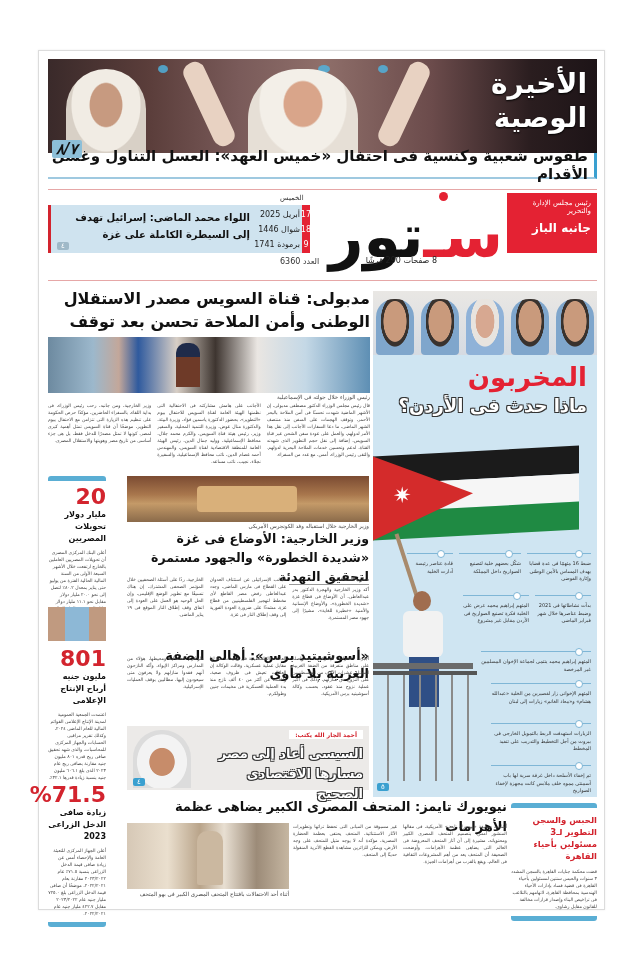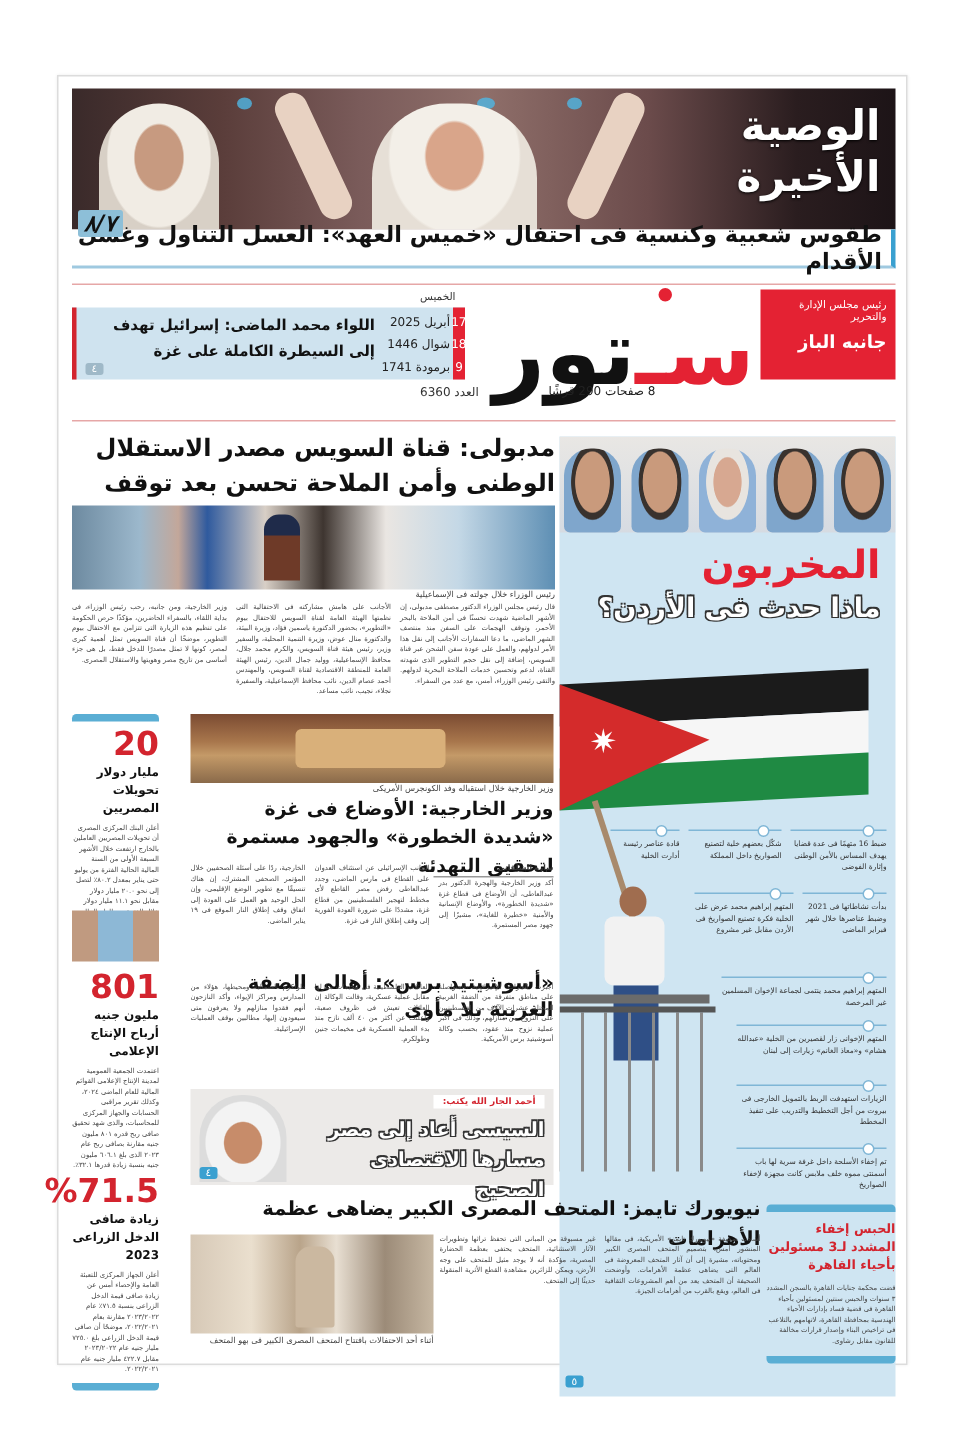--- a/index.html
+++ b/index.html
@@ -57,21 +57,21 @@
                 background: linear-gradient(90deg, #6d8aa0 0%, #9cb8cc 14%, #c3a79a 22%, #2f5a9e 28%, #d8cfc6 40%, #3e3530 52%, #eae6e2 65%, #c4d8e6 80%, #5e8fb4 100%); }
   .lead-photo .podium { position: absolute; left: 128px; top: 20px; width: 24px; height: 30px; background: #6e3a28; }
   .lead-photo .speaker { position: absolute; left: 128px; top: 6px; width: 24px; height: 22px; background: #1f2b4a; border-radius: 10px 10px 0 0; }
   .caption { font-size: 5.5px; color: #444; text-align: right; }
   .lead-cap { position: absolute; left: 9px; top: 343px; width: 322px; }
   .cols { position: absolute; display: flex; gap: 6px; direction: rtl; }
   .col { flex: 1; font-size: 4.6px; line-height: 7px; color: #444; text-align: justify; }
   .lead-cols { left: 9px; top: 351px; width: 322px; height: 62px; }
 
   
-  .feature { position: absolute; left: 334px; top: 240px; width: 224px; height: 640px; background: #cfe5f2; overflow: hidden; }
+  .feature { position: absolute; left: 334px; top: 240px; width: 224px; height: 506px; background: #cfe5f2; overflow: hidden; }
   .faces { position: absolute; left: 0; top: 0; width: 224px; height: 64px; background: linear-gradient(#e9e7e4, #d6dbe2); display: flex; justify-content: space-around; align-items: flex-end; }
   .face { width: 38px; height: 56px; border-radius: 18px 18px 4px 4px; background: radial-gradient(ellipse at 50% 40%, #c99a7c 0 42%, #39322e 44% 52%, #7fa6cc 54%); }
   .face.old { background: radial-gradient(ellipse at 50% 40%, #d7a891 0 34%, #e8e4df 36% 52%, #8fb2d8 54%); }
   .feat-title { position: absolute; right: 10px; top: 70px; color: #e42233; font-weight: 900; font-size: 26px; line-height: 32px; text-align: right; }
   .feat-sub { position: absolute; right: 10px; top: 104px; color: #fff; font-weight: 900; font-size: 18px; text-align: right;
               text-shadow: -1px -1px 0 #333, 1px -1px 0 #333, -1px 1px 0 #333, 1px 1px 0 #333; }
   .flag { position: absolute; left: 0; top: 160px; width: 206px; height: 84px; transform: skewY(-3deg); }
   .flag .b { position: absolute; left: 0; top: 0; width: 100%; height: 28px; background: #1b1b1b; }
   .flag .w { position: absolute; left: 0; top: 28px; width: 100%; height: 28px; background: #f6f6f6; }
   .flag .g { position: absolute; left: 0; top: 56px; width: 100%; height: 28px; background: #1f8a43; }
@@ -141,22 +141,22 @@
 
   <div class="banner">
     <div class="glow g1"></div>
     <div class="glow g2"></div>
     <div class="glow g3"></div>
     <div class="fig-l"></div>
     <div class="arm-l"></div>
     <div class="fig-c"></div>
     <div class="arm-r"></div>
     <div class="banner-title">
+      <div>الأخيرة</div>
       <div>الوصية</div>
-      <div>الأخيرة</div>
     </div>
   </div>
   <div class="banner-sub">
     <span>طقوس شعبية وكنسية فى احتفال «خميس العهد»: العسل التناول وغسل الأقدام</span>
     <span class="page-tag">٨/٧</span>
   </div>
 
   <div class="mast">
     <div class="mast-red">
       <div class="role">رئيس مجلس الإدارة والتحرير</div>
@@ -286,18 +286,18 @@
     <div class="statue"></div>
   </div>
   <div class="caption s4-cap">أثناء أحد الاحتفالات بافتتاح المتحف المصرى الكبير فى بهو المتحف</div>
   <div class="cols s4-cols">
     <div class="col">أشادت صحيفة «نيويورك تايمز» الأمريكية، فى مقالها المنشور أمس، بتصميم المتحف المصرى الكبير ومحتوياته، مشيرة إلى أن آثار المتحف المعروضة فى العالم التى يضاهى عظمة الأهرامات. وأوضحت الصحيفة أن المتحف يعد من أهم المشروعات الثقافية فى العالم، ويقع بالقرب من أهرامات الجيزة.</div>
     <div class="col">غير مسبوقة من المبانى التى تحفظ تراثها وتطويرات الآثار الاستثنائية، المتحف يحتفى بعظمة الحضارة المصرية، مؤكدة أنه لا يوجد مثيل للمتحف على وجه الأرض، ويمكن للزائرين مشاهدة القطع الأثرية المنقولة حديثًا إلى المتحف.</div>
   </div>
 
   <div class="rbox">
     <div class="topbar"></div>
-    <div class="head">الحبس إخفاء المشدد لـ3 مسئولين بأحياء القاهرة</div>
+    <div class="head">الحبس والسجن التطوير لـ3 مسئولين بأحياء القاهرة</div>
     <div class="body">قضت محكمة جنايات القاهرة بالسجن المشدد ٣ سنوات والحبس سنتين لمسئولين بأحياء القاهرة فى قضية فساد بإدارات الأحياء الهندسية بمحافظة القاهرة، لاتهامهم بالتلاعب فى تراخيص البناء وإصدار قرارات مخالفة للقانون مقابل رشاوى.</div>
     <div class="botbar"></div>
   </div>
 
 </div>
 
 </body></html>

